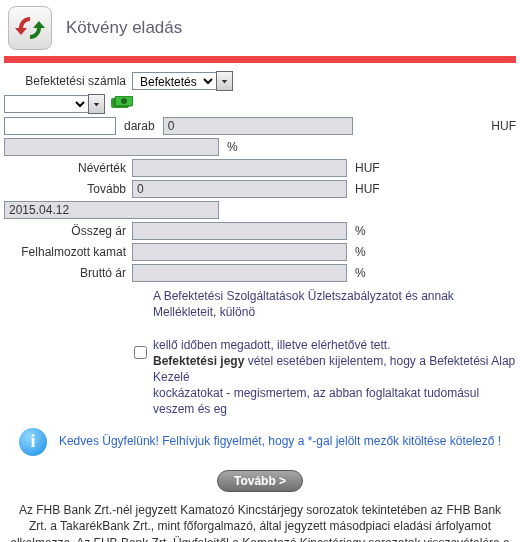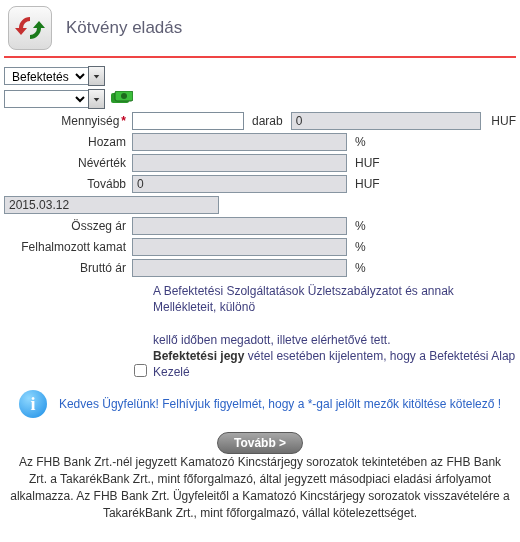--- a/index.html
+++ b/index.html
@@ -8,21 +8,21 @@
     color:#333;
     background:#fff;
     margin:0;
     padding:6px 4px 12px 4px;
     width:520px;
     box-sizing:border-box;
   }
   .header{
     display:flex;
     align-items:center;
-    border-bottom:2px solid #ef4444;
+    border-bottom:7px solid #ef4444;
     padding-bottom:6px;
     margin-bottom:8px;
   }
   .header-icon{
     width:42px;height:42px;border-radius:8px;
     background:linear-gradient(#fafafa,#dcdcdc);
     border:1px solid #bbb;
     display:flex;align-items:center;justify-content:center;
     margin-right:14px;margin-left:4px;
   }
@@ -68,41 +68,41 @@
     height:18px;
     padding:1px 4px;
     box-sizing:border-box;
   }
   .dim-box.sm{min-width:190px;}
   .unit{margin-left:8px;color:#333;text-align:right;}
   .hash-icon{
     margin-left:6px;color:#188a18;font-weight:bold;font-size:14px;
   }
   .agree-row{
-    display:flex;align-items:flex-end;
+    display:flex;align-items:center;
     margin:6px 0 6px 126px;
   }
   .agree-row input{margin-right:6px;margin-top:2px;}
   .agree-text{color:#3e3e7d;line-height:1.35;}
   .agree-text b{color:#374;color:#333;}
   .info-row{
     display:flex;align-items:center;justify-content:center;
     margin:10px 0 14px 0;
   }
   .info-icon{
     width:28px;height:28px;border-radius:50%;
     background:radial-gradient(circle at 35% 30%,#8fd8ff,#1a8de6);
     display:flex;align-items:center;justify-content:center;
     margin-right:12px;flex-shrink:0;
   }
   .info-icon span{color:#fff;font-weight:bold;font-size:18px;font-family:serif;}
   .info-text{
     color:#2d64c7;text-align:right;line-height:1.4;
   }
-  .btn-row{text-align:center;margin-bottom:0;}
+  .btn-row{text-align:center;margin-bottom:10px;}
   .next-btn{
     display:inline-block;
     background:linear-gradient(#a7a7a7,#6e6e6e);
     border:1px solid #5a5a5a;
     border-radius:11px;
     color:#fff;
     font-size:12px;
     padding:3px 16px;
     font-weight:bold;
     cursor:pointer;
@@ -119,20 +119,21 @@
   <div class="header-icon">
     <svg width="30" height="30" viewBox="0 0 30 30">
       <path d="M15 4 A11 11 0 0 0 4 15 L0 15 L6 22 L12 15 L8 15 A7 7 0 0 1 15 8 Z" fill="#c53030"></path>
       <path d="M15 26 A11 11 0 0 0 26 15 L30 15 L24 8 L18 15 L22 15 A7 7 0 0 1 15 22 Z" fill="#1a7a1a"></path>
     </svg>
   </div>
   <div class="page-title">Kötvény eladás</div>
 </div>
 
 <div class="form-row">
+  <div class="lbl">Befektetési számla</div>
   <span class="sel-wrap">
     <select style="width:85px;">
       <option>Befektetési</option>
     </select>
     <span class="dd-btn">
       <svg viewBox="0 0 10 10">
           <path d="M1 3 L5 8 L9 3 Z" fill="#333"></path>
         </svg>
     </span>
   </span>
@@ -152,47 +153,45 @@
   <span class="hash-icon">
     <svg width="22" height="14" viewBox="0 0 22 14">
         <rect x="0" y="2" width="18" height="10" rx="2" fill="#2a9a2a"></rect>
         <rect x="4" y="0" width="18" height="10" rx="2" fill="#3cbe3c" stroke="#1d6b1d"></rect>
         <circle cx="13" cy="5" r="3" fill="#1d6b1d"></circle>
       </svg>
   </span>
 </div>
 
 <div class="form-row">
-  <div class="lbl"><span>Mennyiség</span><span class="req">*</span></div>
   <input class="txt" style="width: 112px;" value="">
   <span class="unit">darab</span>
   <span class="dim-box sm" style="margin-left:8px;">0</span>
   <span class="unit" style="margin-left:auto;">HUF</span>
 </div>
 
 <div class="form-row">
-  <div class="lbl">Hozam</div>
   <span class="dim-box"></span>
   <span class="unit">%</span>
 </div>
 
 <div class="form-row">
   <div class="lbl">Névérték</div>
   <span class="dim-box"></span>
   <span class="unit">HUF</span>
 </div>
 
 <div class="form-row">
   <div class="lbl">Tovább</div>
   <span class="dim-box">0</span>
   <span class="unit">HUF</span>
 </div>
 
 <div class="form-row">
-  <span class="dim-box">2015.03.12</span>
+  <span class="dim-box">2015.04.12</span>
 </div>
 
 <div class="form-row">
   <div class="lbl">Összeg ár</div>
   <span class="dim-box"></span>
   <span class="unit">%</span>
 </div>
 
 <div class="form-row">
   <div class="lbl">Felhalmozott kamat</div>
@@ -206,20 +205,21 @@
   <span class="unit">%</span>
 </div>
 
 <div class="agree-row">
   <input type="checkbox" style="">
   <div class="agree-text">
     <span>A Befektetési Szolgáltatások Üzletszabályzatot és annak Mellékleteit, különö</span><br>
     <br>
     <span>kellő időben megadott, illetve elérhetővé tett.</span><br>
     <b>Befektetési jegy</b><span> vétel esetében kijelentem, hogy a Befektetési Alap Kezelé</span><br>
+    <span>kockázatokat - megismertem, az abban foglaltakat tudomásul veszem és eg</span>
   </div>
 </div>
 
 <div class="info-row">
   <div class="info-icon">
       <span>i</span>
     </div>
   <div class="info-text">Kedves Ügyfelünk! Felhívjuk figyelmét, hogy a *-gal jelölt mezők kitöltése kötelező !</div>
 </div>
 

